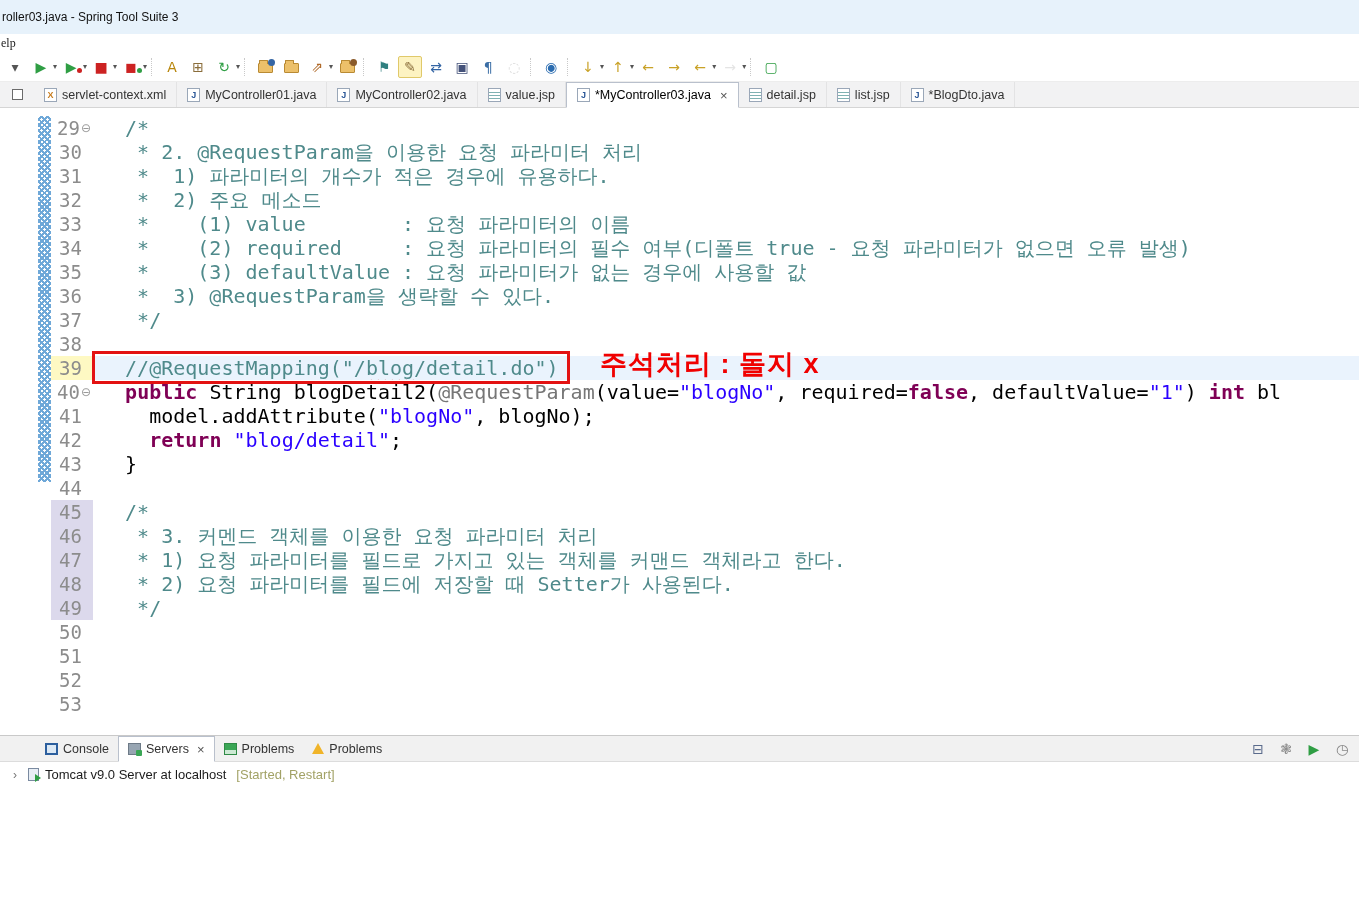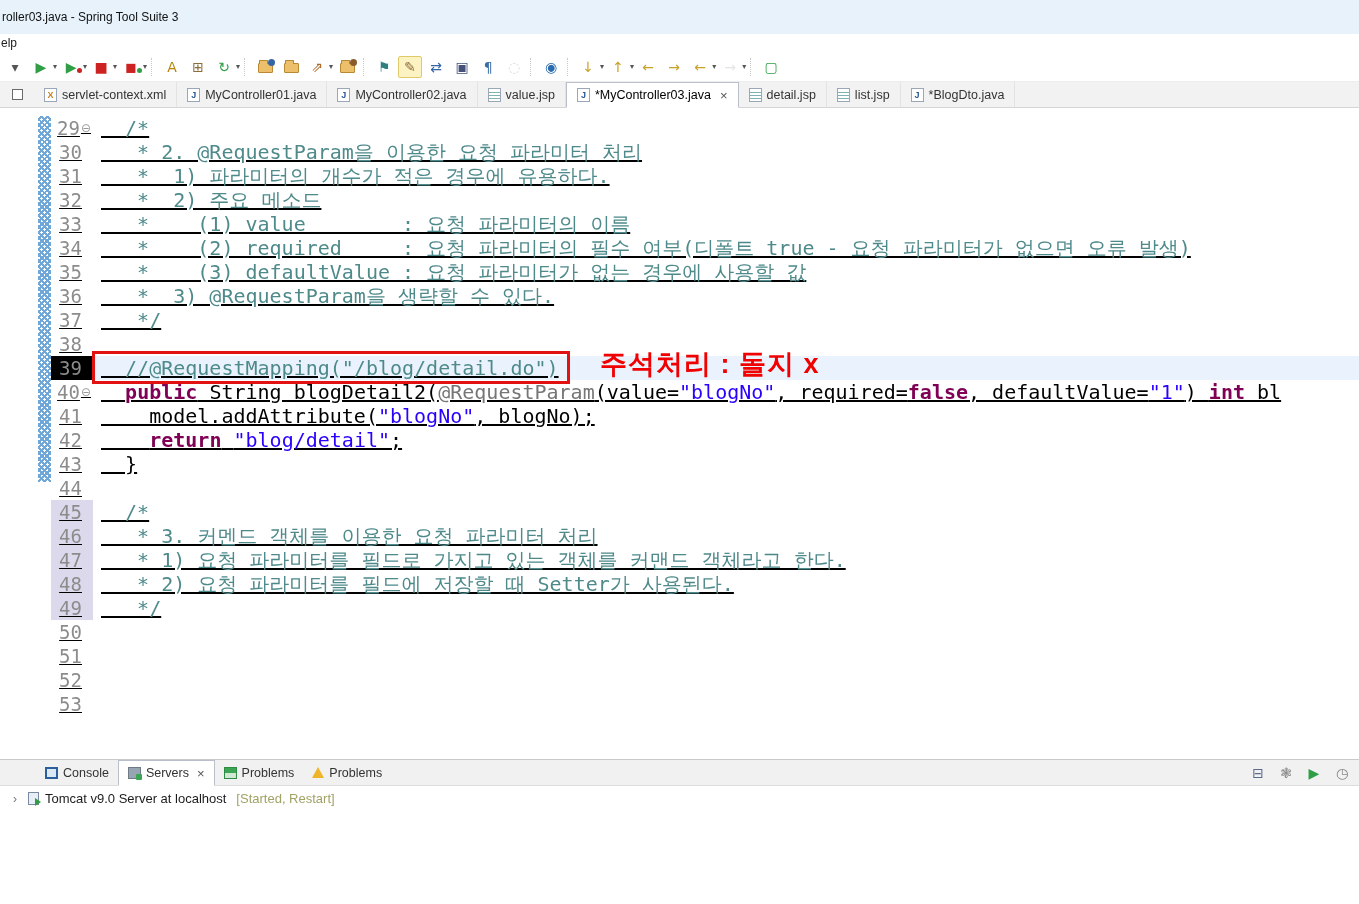--- a/index.html
+++ b/index.html
@@ -1,21 +1,21 @@
 <!DOCTYPE html>
 <html><head>
 <meta charset="utf-8">
 <style>
   * { margin:0; padding:0; box-sizing:border-box; }
   html,body { width:1359px; height:904px; overflow:hidden; background:#fff;
               font-family:"Liberation Sans", sans-serif; }
   .titlebar { height:34px; background:#e7f2fb; font-size:12px; color:#111;
               display:flex; align-items:center; padding-left:2px; }
   .menubar { height:18px; background:#fff; font-size:12px; color:#222;
-             display:flex; align-items:center; padding-left:1px; }
+             display:flex; align-items:center; padding-left:1px;font-family:Liberation Serif, serif; }
   .toolbar { height:30px; background:#fff; display:flex; align-items:center;
              padding-left:2px; border-bottom:1px solid #ededed; }
   .tbtn { width:24px; height:22px; display:inline-flex; align-items:center; justify-content:center;
           position:relative; margin:0 1px; border-radius:2px; }
   .tbtn .glyph { font-size:14px; line-height:1; font-family:"DejaVu Sans",sans-serif; }
   .tbtn.active { background:#fdf3c2; border:1px solid #e0c96a; }
   .tbtn.dim { opacity:.35; }
   .caret { font-size:8px; color:#555; margin:0 1px 0 -1px; font-family:"DejaVu Sans",sans-serif; }
   .tsep { width:5px; height:18px; border-left:1px dotted #c9c9c9; margin:0 3px; }
   .folder { width:15px; height:10px; background:#ecc06a; border:1px solid #b98a33;
@@ -36,45 +36,45 @@
   .etab .close { color:#555; font-size:13px; margin-left:4px; }
   .ficon { width:13px; height:14px; background:#fff; border:1px solid #9aa7b8; font-size:9px;
            font-weight:bold; display:inline-flex; align-items:center; justify-content:center; }
   .ficon.java { color:#2b5797; }
   .ficon.xml { color:#c77c1e; }
   .ficon.jsp { color:#3a8d8d;
       background:linear-gradient(#fff 3px, #7fb2b2 3px, #7fb2b2 4px, #fff 4px, #fff 6px,
                  #7fb2b2 6px, #7fb2b2 7px, #fff 7px, #fff 9px, #7fb2b2 9px, #7fb2b2 10px, #fff 10px); }
 
   .editor { position:relative; height:627px; background:#fff; overflow:hidden; }
-  .lines { position:relative; padding-top:8px;text-decoration:underline; }
+  .lines { position:relative; padding-top:8px; }
   .hatch { position:absolute; left:38px; top:8px; width:13px; height:366px;
            background:
              repeating-linear-gradient(45deg, #6fa8d8 0 2px, rgba(255,255,255,0) 2px 4px),
              repeating-linear-gradient(-45deg, #6fa8d8 0 2px, #fff 2px 4px); }
   .ln { display:flex; height:24px; align-items:center; }
   .strip { width:13px; height:100%; flex:none; margin-left:38px; }
   .num { width:42px; flex:none; text-align:right; color:#8c8c8c; font:19px "DejaVu Sans Mono",monospace;
          padding-right:2px; height:100%; display:flex; align-items:center; justify-content:flex-end; }
-  .num.pink { background:#000000; }
+  .num.pink { background:#fef9c3; }
   .num.lav { background:#dcd9ec; }
   .fold { font-family:"DejaVu Sans",sans-serif; font-size:12px; color:#9a9a9a; margin-left:1px; }
   .foldpad { width:9px; display:inline-block; }
   .code { flex:1; height:100%; display:flex; align-items:center; white-space:pre;
           font:20px "DejaVu Sans Mono",monospace; padding-left:8px; overflow:hidden; }
   .ln.cur .code { background:#eaf3fd; }
   .cm { color:#4f8a8b; } .pl { color:#000; }
   .cmw { color:#4f8a8b; text-decoration:underline wavy #cc3333 1px; text-underline-offset:4px; }
   .kw { color:#7f0055; font-weight:bold; } .st { color:#2a00ff; } .an { color:#767676; }
   .redbox { position:absolute; left:92px; top:243px; width:478px; height:33px;
             border:3px solid #e31212; pointer-events:none; }
   .redlabel { position:absolute; left:600px; top:238px; font-size:27px; font-weight:bold;
               color:#f00000; letter-spacing:1px; white-space:nowrap; }
 
-  .bottom { height:130px; border-top:1px solid #c9c9c9; background:#fff;margin-top:24px; }
+  .bottom { height:130px; border-top:1px solid #c9c9c9; background:#fff; }
   .btabbar { height:26px; background:#f1f1f1; display:flex; align-items:stretch;
              border-bottom:1px solid #dcdcdc; padding-left:36px; position:relative; }
   .btab { display:flex; align-items:center; gap:5px; padding:0 9px; font-size:12.5px; color:#333;
           white-space:nowrap; }
   .btab.active { background:#fff; border:1px solid #b9c0cc; border-bottom:1px solid #fff; margin-bottom:-1px; }
   .btab .close { color:#555; font-size:13px; margin-left:3px; }
   .bicon { width:13px; height:12px; display:inline-block; position:relative; }
   .bicon-console { border:2px solid #2c5f9e; background:#dce9f5; }
   .bicon-servers { background:#97a5b2; border:1px solid #6d7a87; }
   .bicon-servers::after { content:""; position:absolute; right:-2px; bottom:-2px; width:6px; height:6px;

